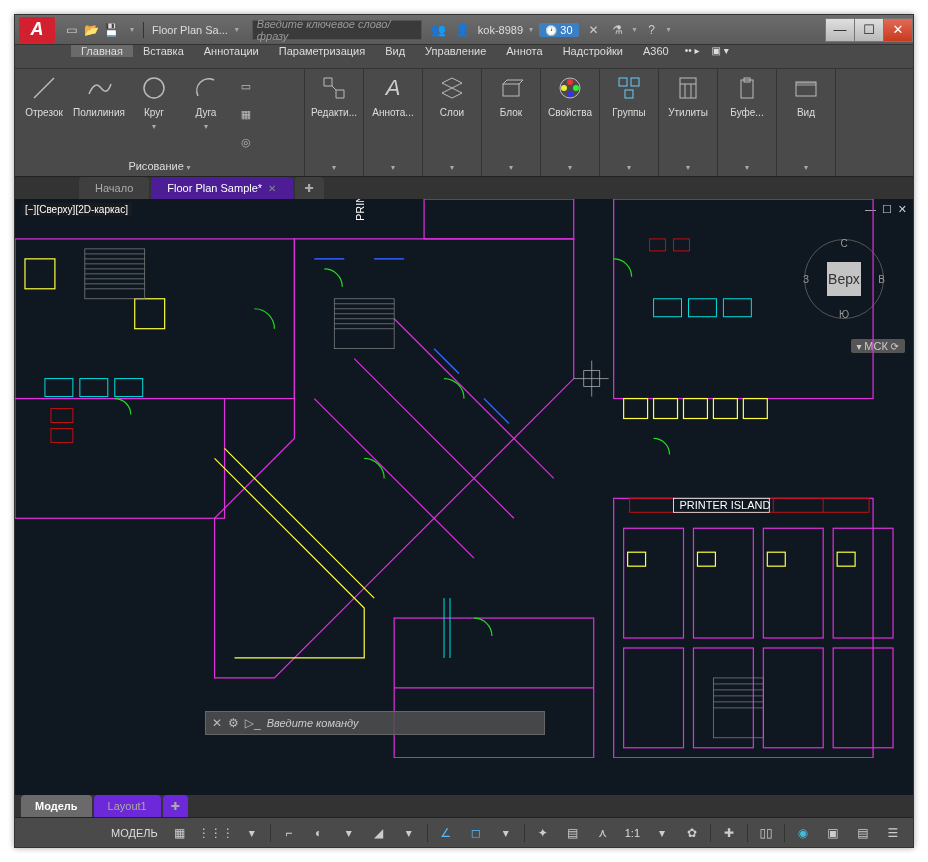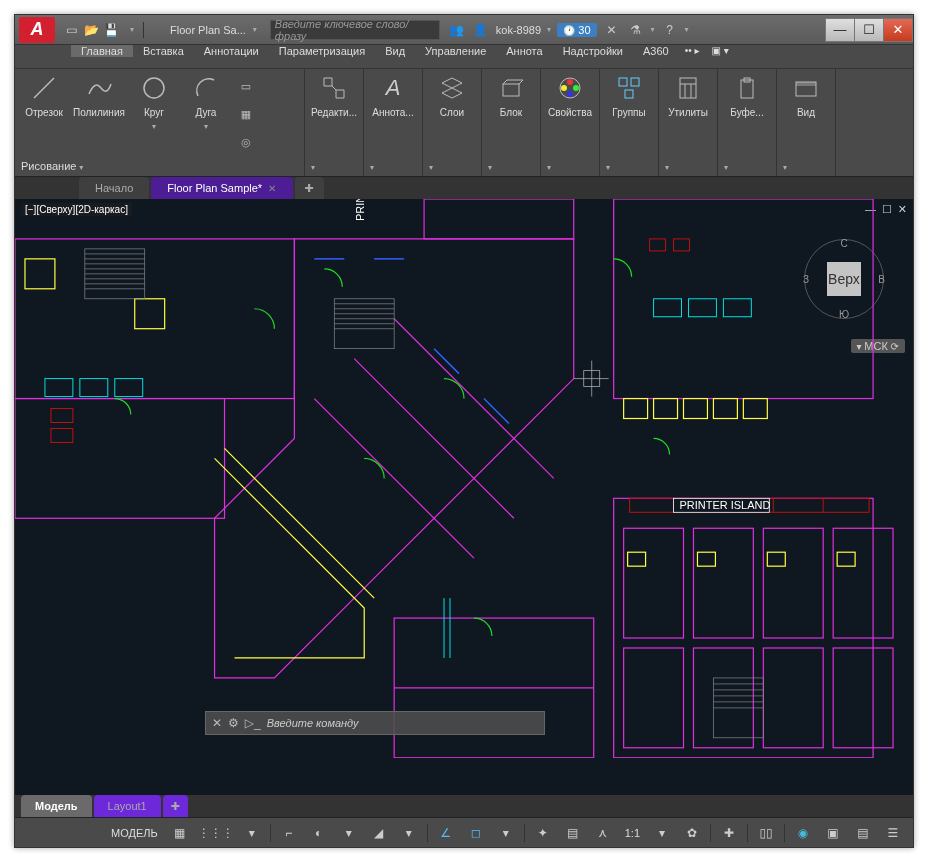--- a/index.html
+++ b/index.html
@@ -3,41 +3,41 @@
 <meta charset="utf-8">
 <style>
 *{margin:0;padding:0;box-sizing:border-box;font-family:"Segoe UI",Arial,sans-serif;font-size:11px;user-select:none}
 body{background:#fff;width:928px;height:862px;overflow:hidden;padding:14px}
 .window{width:900px;height:834px;background:#4a4a4a;border:1px solid #333;display:flex;flex-direction:column;box-shadow:0 0 6px rgba(0,0,0,.35)}
 .titlebar{height:30px;background:linear-gradient(#6c6c6c,#5a5a5a);display:flex;align-items:center;padding:0 0 0 4px;border-bottom:1px solid #333}
 .app-logo{width:36px;height:26px;background:#d2202e;margin-right:6px;display:flex;align-items:center;justify-content:center;color:#fff;font-weight:bold;font-style:italic;font-size:18px;border-radius:2px}
 .qat{display:flex;align-items:center;gap:2px;margin-left:2px}
 .qat-i{width:18px;height:18px;display:flex;align-items:center;justify-content:center;color:#ddd;font-size:12px}
 .qat-sep{width:1px;height:16px;background:#333;margin:0 2px}
-.title-text{color:#ddd;margin-left:24px;white-space:nowrap}
+.title-text{color:#ddd;margin-left:6px;white-space:nowrap}
 .search-box{margin-left:6px;background:#3a3a3a;border:1px solid #555;height:20px;width:170px;padding:0 4px;color:#999;font-style:italic;display:flex;align-items:center}
 .title-right{margin-left:8px;display:flex;align-items:center;gap:6px;color:#ccc;flex:1}
 .tr-ico{width:18px;height:18px;display:flex;align-items:center;justify-content:center;font-size:12px}
 .tr-pill{background:#3b7fc4;color:#fff;padding:1px 6px;border-radius:2px;font-size:10px}
 .win-controls{display:flex;margin-left:auto}
 .win-btn{width:30px;height:24px;display:flex;align-items:center;justify-content:center;color:#222;font-size:13px;background:linear-gradient(#dfdfdf,#b9b9b9);border:1px solid #777;margin-left:-1px}
 .win-close{background:linear-gradient(#e26a56,#c73a1d);color:#fff}
 .menubar{height:24px;background:#4a4a4a;display:flex;align-items:flex-start;padding-left:56px;border-bottom:1px solid #333}
 .mtab{padding:0 10px;display:flex;align-items:center;color:#ddd;cursor:default}
 .mtab.active{background:#6a6a6a}
 .mtab.more{padding:0 6px;font-size:10px}
 .ribbon{height:108px;background:#4a4a4a;display:flex;border-bottom:1px solid #222}
 .panel{border-right:1px solid #333;display:flex;flex-direction:column;padding:4px 6px 0 6px}
 .panel-row{display:flex;gap:6px;flex:1}
 .big-btn{display:flex;flex-direction:column;align-items:center;justify-content:flex-start;gap:4px;min-width:46px;cursor:default}
 .big-ico{width:30px;height:30px;display:flex;align-items:center;justify-content:center;color:#bbb}
 .big-lbl{color:#ddd;font-size:10px;text-align:center;line-height:1.1}
 .col{display:flex;flex-direction:column;gap:6px;justify-content:center}
 .small-btn{width:22px;height:22px;display:flex;align-items:center;justify-content:center;color:#bbb}
-.panel-title{color:#ddd;padding:4px 0;font-size:10px}
+.panel-title{color:#ddd;text-align:center;padding:4px 0;font-size:10px}
 .drop-arrow{font-size:8px;color:#aaa}
 .doc-tabs{height:22px;background:#333;display:flex;align-items:stretch;padding-left:64px}
 .dtab{padding:0 16px;display:flex;align-items:center;color:#aaa;background:#3f3f3f;margin-right:2px;border-top-left-radius:4px;border-top-right-radius:4px;gap:6px;font-size:11px}
 .dtab.active{background:#4c1d95;color:#fff}
 .dtab .x{color:#888;font-size:10px}
 .dtab.add{padding:0 10px}
 .canvas-area{flex:1;background:#0f1721;position:relative;overflow:hidden}
 .vp-label{position:absolute;top:4px;left:6px;color:#fff;background:rgba(30,30,30,.7);padding:1px 4px;font-size:10px}
 .vp-controls{position:absolute;top:4px;right:6px;display:flex;gap:6px;color:#ccc}
 .viewcube{position:absolute;top:40px;right:24px;width:90px;height:90px;display:flex;flex-direction:column;align-items:center;color:#888}

